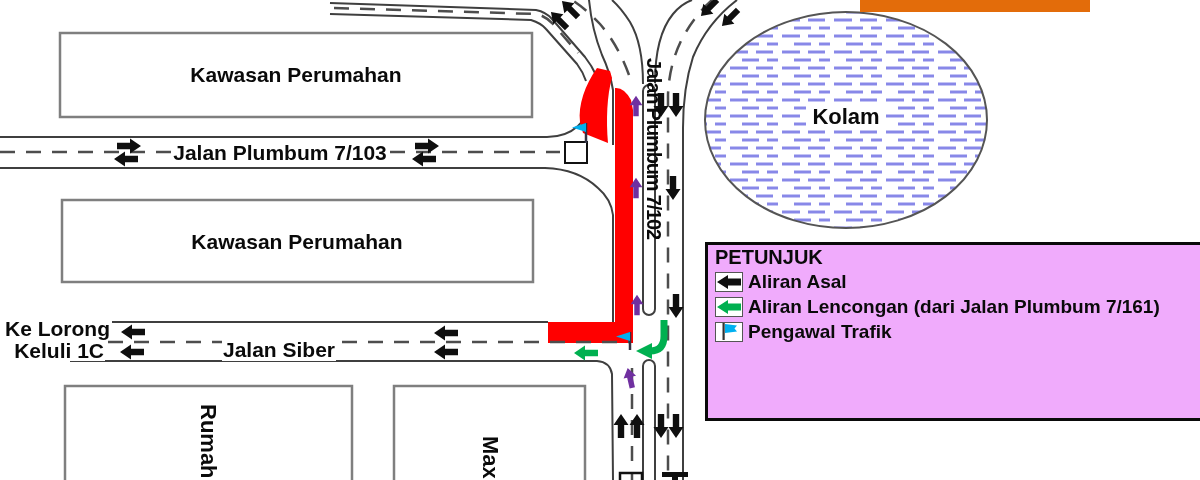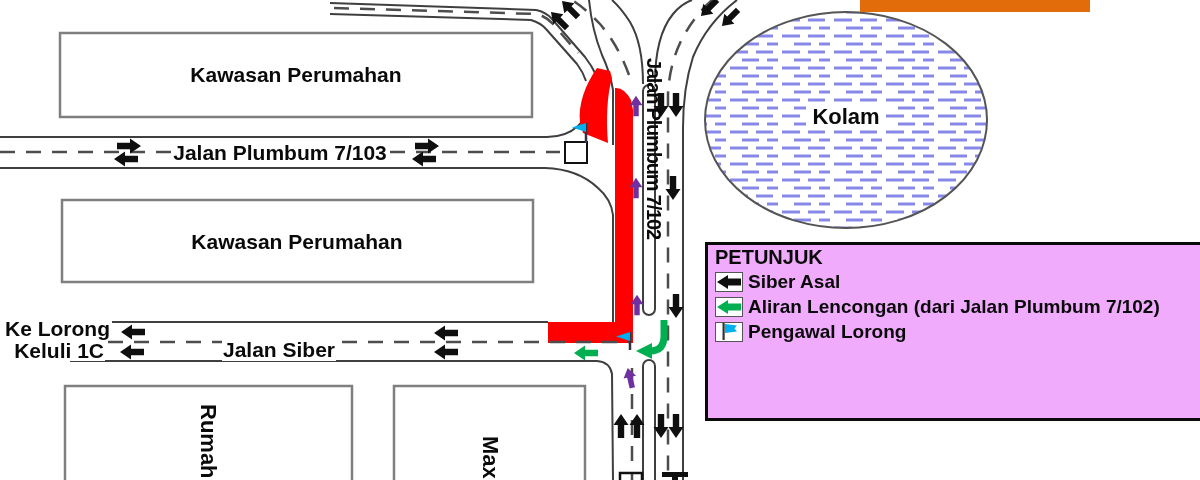--- a/index.html
+++ b/index.html
@@ -169,37 +169,37 @@
   <div class="legend-title">PETUNJUK</div>
 
 
 
   <div class="legend-row">
     <div class="icon-box outlined">
       <svg width="24" height="14" viewBox="0 0 24 14">
             <polygon points="24,3.5 11,3.5 11,0 0,7 11,14 11,10.5 24,10.5" fill="#0F0F0F"></polygon>
           </svg>
     </div>
-    <div class="legend-label">Siber Asal</div>
+    <div class="legend-label">Aliran Asal</div>
   </div>
 
   <div class="legend-row">
     <div class="icon-box outlined">
       <svg width="24" height="14" viewBox="0 0 24 14">
             <polygon points="24,3.5 11,3.5 11,0 0,7 11,14 11,10.5 24,10.5" fill="#00B050"></polygon>
           </svg>
     </div>
-    <div class="legend-label">Aliran Lencongan (dari Jalan Plumbum 7/102)</div>
+    <div class="legend-label">Aliran Lencongan (dari Jalan Plumbum 7/161)</div>
   </div>
 
 
   <div class="legend-row">
     <div class="icon-box outlined">
       <svg width="20" height="19" viewBox="0 0 20 19">
         <rect x="3.5" y="1" width="2.2" height="17" fill="#333"></rect>
         <polygon points="6,2 18,3.5 15.5,6.5 18,9.5 6,11" fill="#00B0F0"></polygon>
       </svg>
     </div>
-    <div class="legend-label">Pengawal Lorong</div>
+    <div class="legend-label">Pengawal Trafik</div>
   </div>
 </div>
 
 </div>
 
 </body></html>

